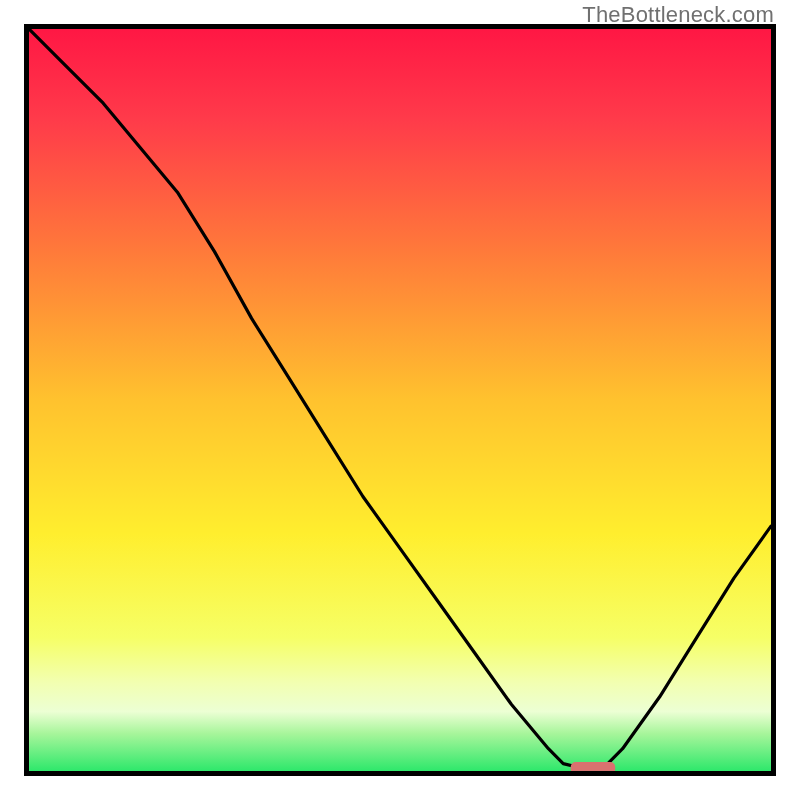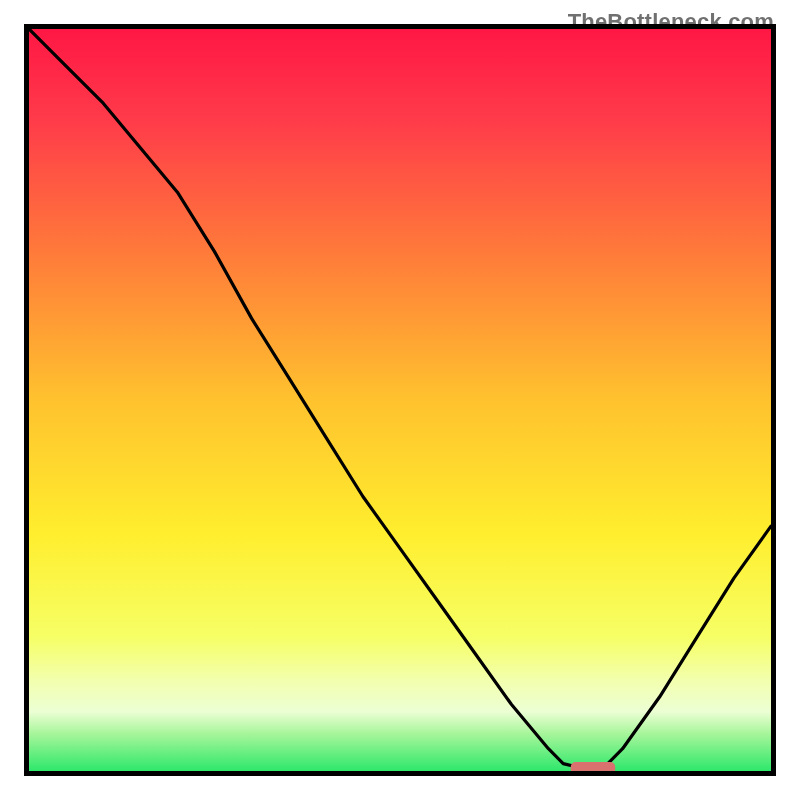--- a/index.html
+++ b/index.html
@@ -15,25 +15,25 @@
     position: absolute;
     top: 24px;
     left: 24px;
     width: 752px;
     height: 752px;
     border: 5px solid #000;
     box-sizing: border-box;
   }
   .watermark {
     position: absolute;
-    top: 9px;
+    top: 2px;
     right: 26px;
     font-size: 22px;
     color: #707070;
-    font-weight: 700;
+    font-weight: 400;
     letter-spacing: 0.2px;
   }
   .plot {
     position: absolute;
     inset: 0;
     width: 100%;
     height: 100%;
     display: block;
   }
 </style>

